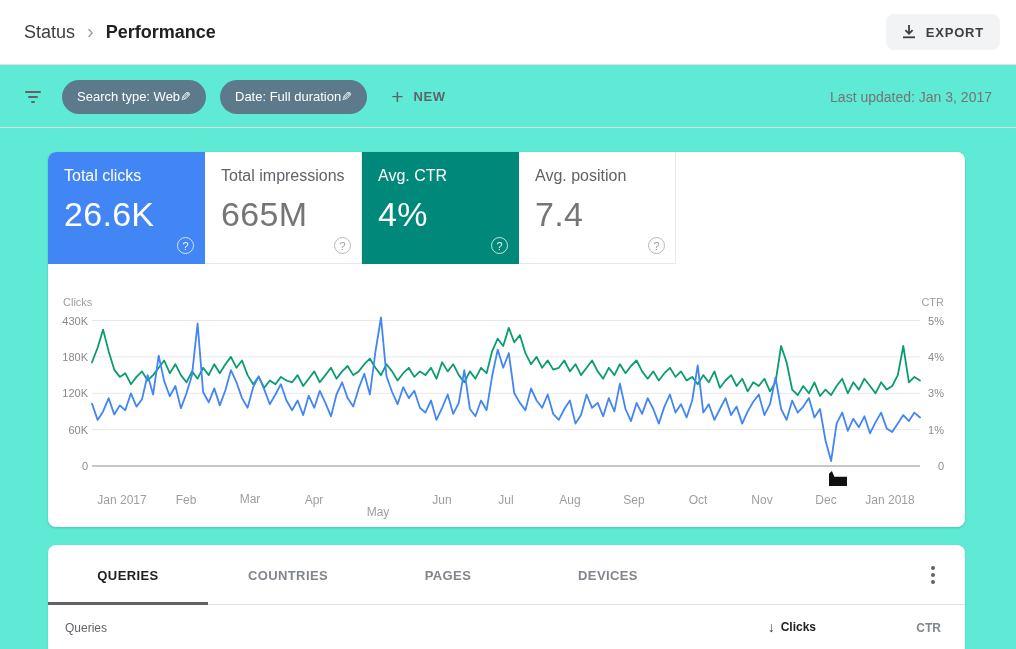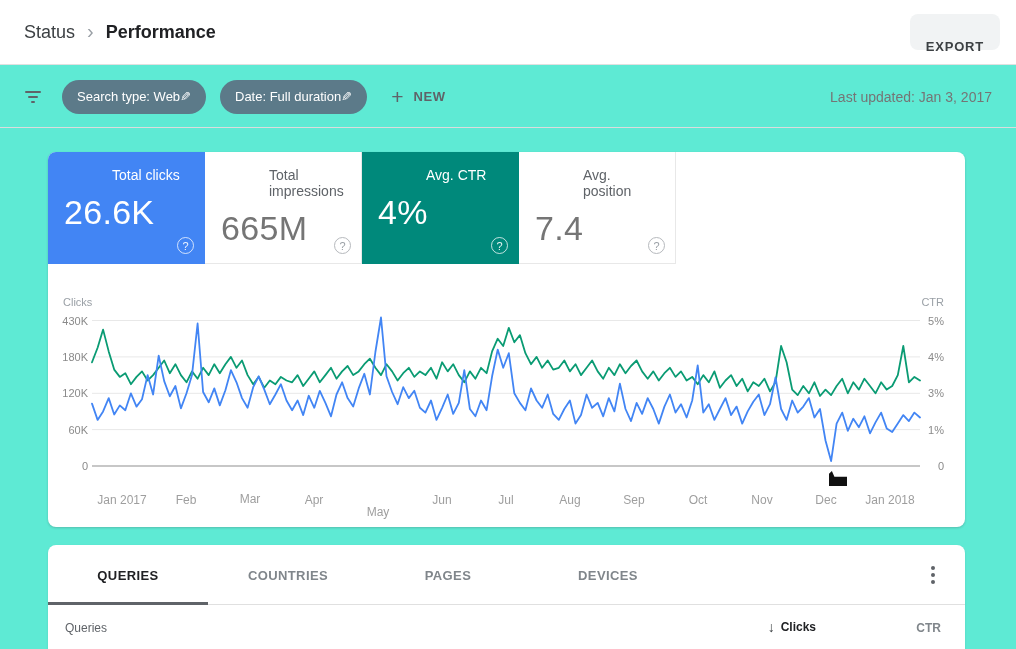--- a/index.html
+++ b/index.html
@@ -19,21 +19,20 @@
   .crumb { display:flex; align-items:center; gap:12px; font-size:18px; }
   .crumb-root { color:#3c4043; }
   .crumb-sep { color:#9aa0a6; font-size:20px; line-height:1; padding-bottom:2px; }
   .crumb-current { font-weight:700; color:#202124;text-align:right; }
   .spacer { flex:1; }
   .export-btn {
     display:flex; align-items:center; gap:10px; height:36px; padding:15px 16px;
     background:#f1f3f4; border:none; border-radius:8px; cursor:pointer;
     color:#3c4043; font-size:13px; font-weight:700; letter-spacing:.8px;
     font-family:inherit;
-    flex-direction:column;
   }
   .dl-icon { width:14px; height:14px; display:block; }
 
   
   .filterbar {
     position:absolute; top:66px; left:0; width:1016px; height:62px;
     display:flex; align-items:center; padding:0 24px;
     border-bottom:1px solid #dcdcdc;
   }
   .filter-icon { width:18px; display:flex; flex-direction:column; align-items:center; gap:3px; margin-right:20px; }
@@ -58,21 +57,21 @@
     background:#fff; border-radius:8px;
     box-shadow:0 1px 2px rgba(60,64,67,.18), 0 1px 3px rgba(60,64,67,.08);
   }
   .tiles { display:flex; }
   .tile {
     position:relative; width:157px; height:112px; padding:15px 16px;
     border-right:1px solid #e8e8e8; border-bottom:1px solid #e8e8e8;
     background:#fff; cursor:pointer;
   }
   .tile:first-child { border-top-left-radius:8px; }
-  .tile .t-label { font-size:14px; color:#5f6368;margin-left:48px; }
+  .tile .t-label { font-size:16px; color:#5f6368; }
   .tile .t-value { font-size:34px; font-weight:400; color:#757575; margin-top:10px; letter-spacing:.3px; }
   .tile.sel { border-color:transparent; }
   .tile.sel .t-label, .tile.sel .t-value { color:#fff; }
   .help {
     position:absolute; right:10px; bottom:9px; width:17px; height:17px;
     border:1.4px solid #b6b9bd; border-radius:50%;
     display:flex; align-items:center; justify-content:center;
     font-size:11px; color:#9aa0a6; cursor:pointer;
   }
   .tile.sel .help { border-color:rgba(255,255,255,.75); color:rgba(255,255,255,.9); }

